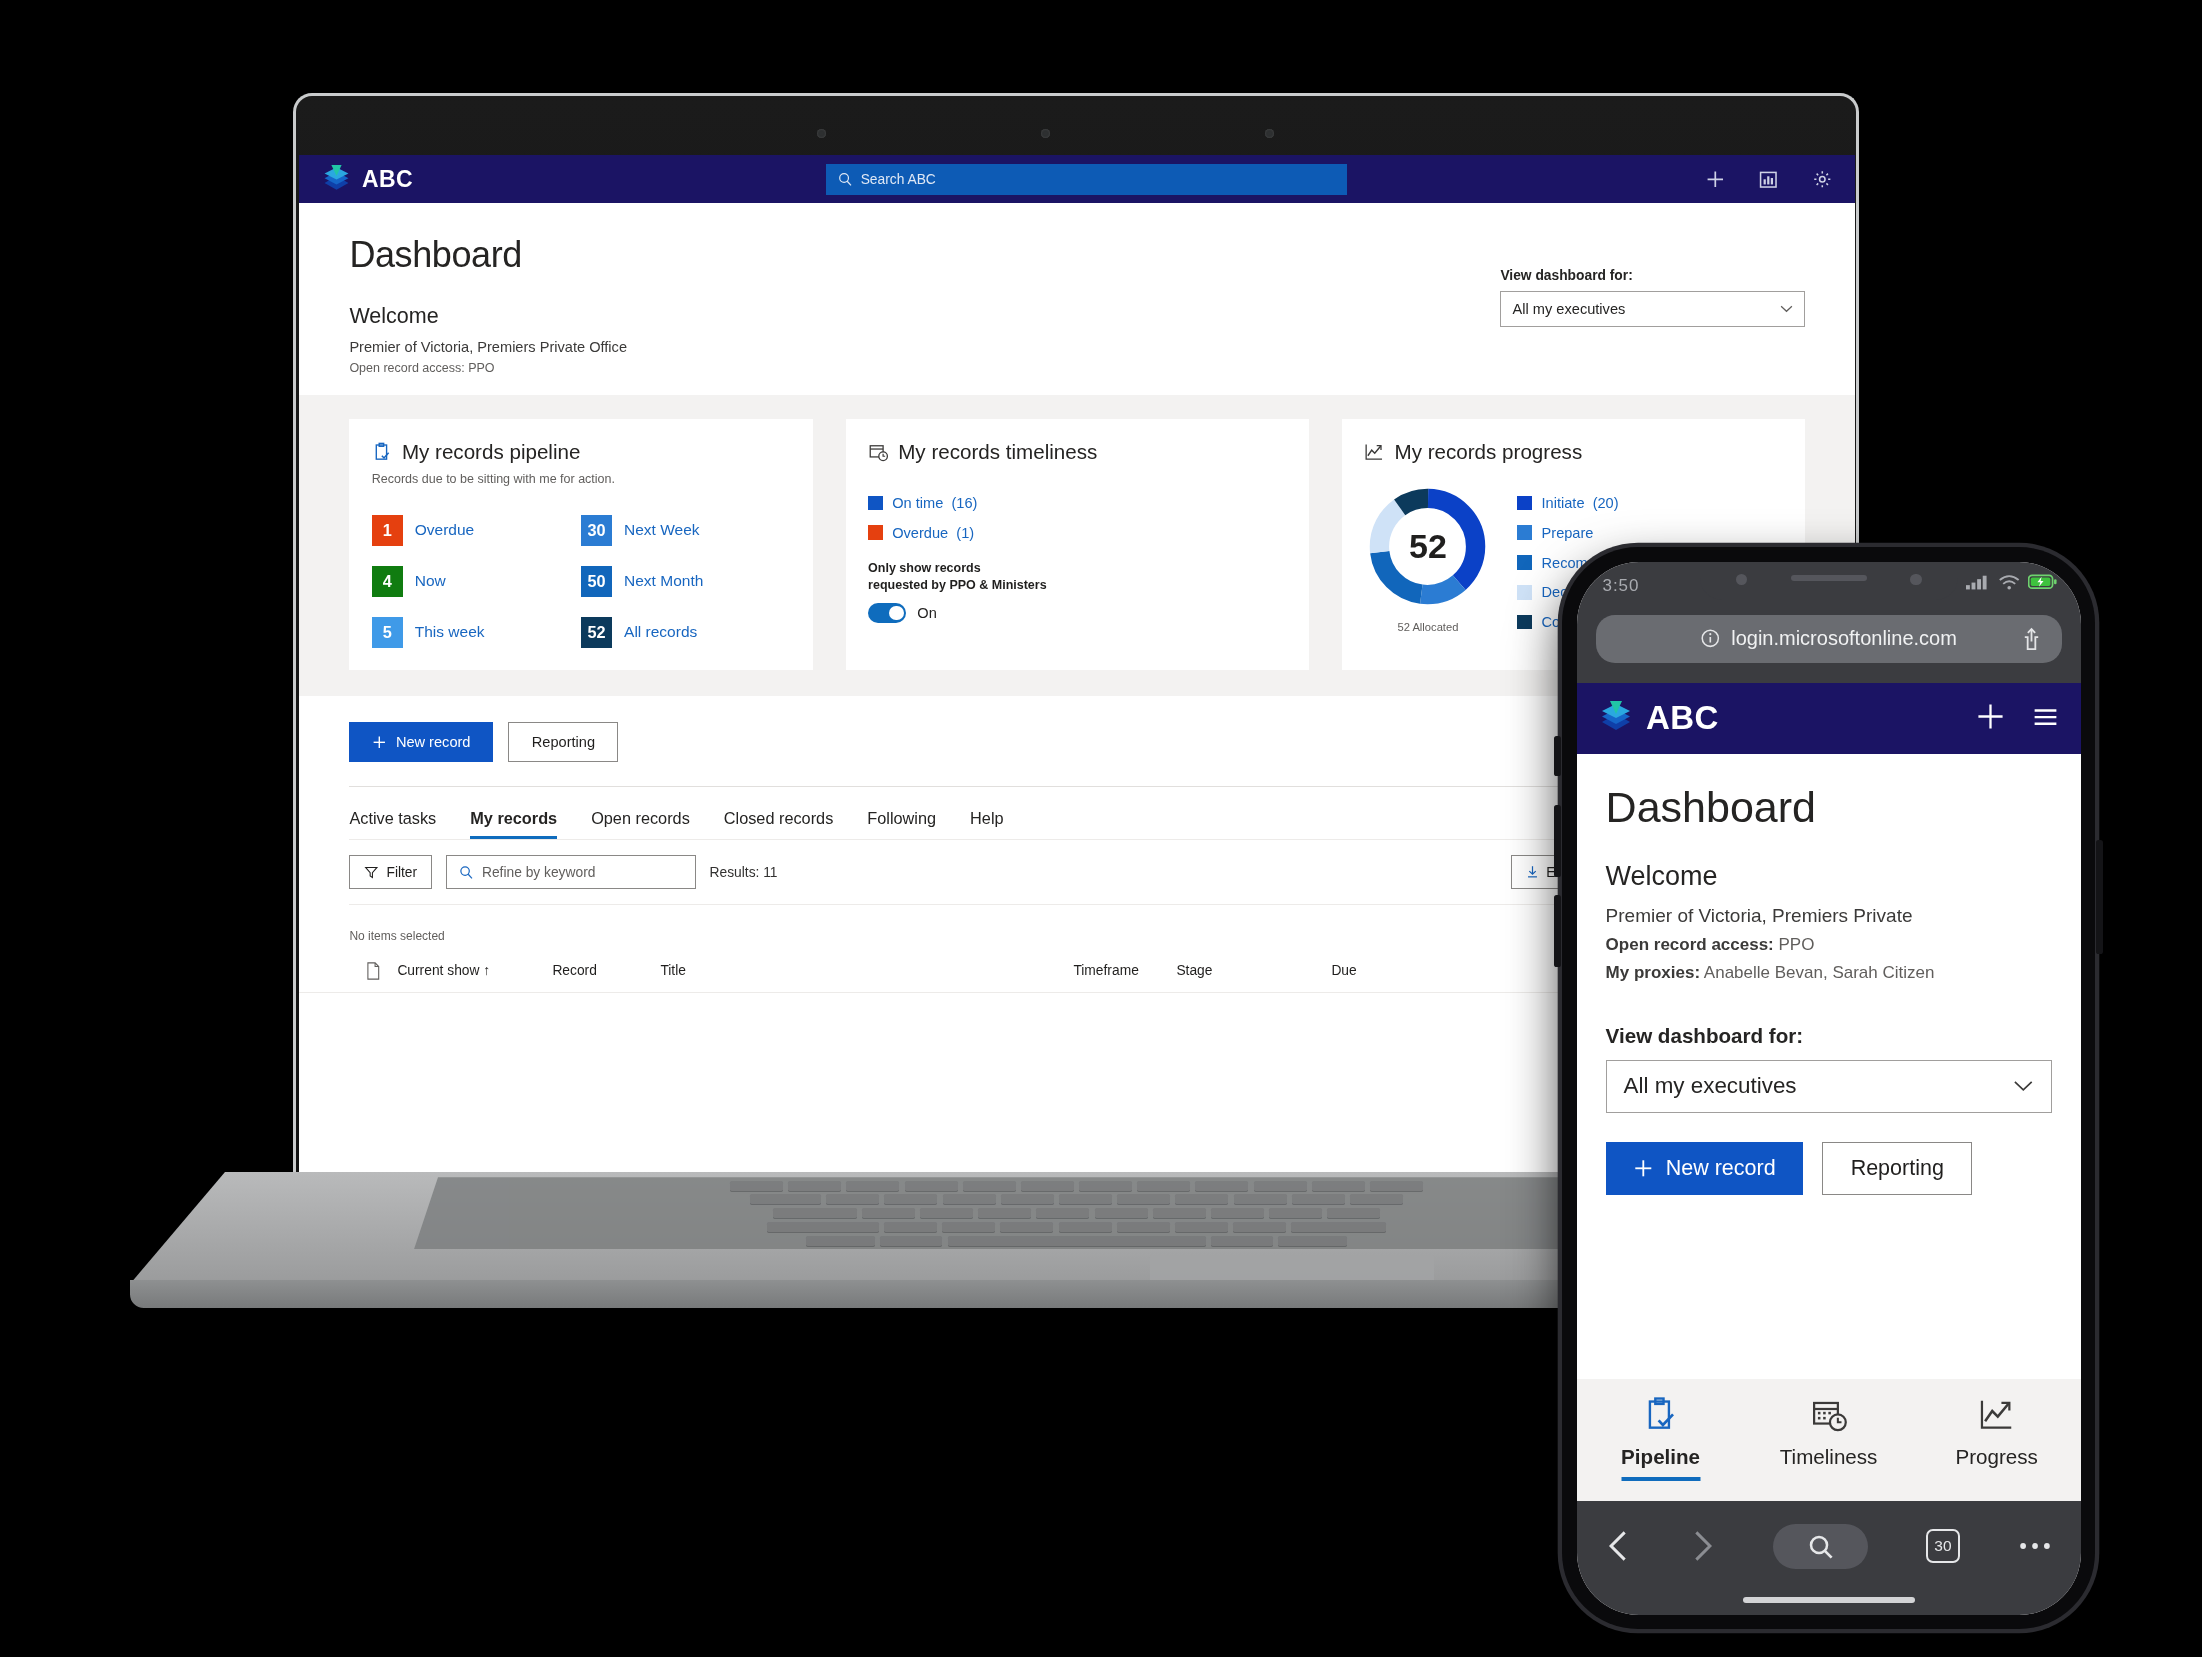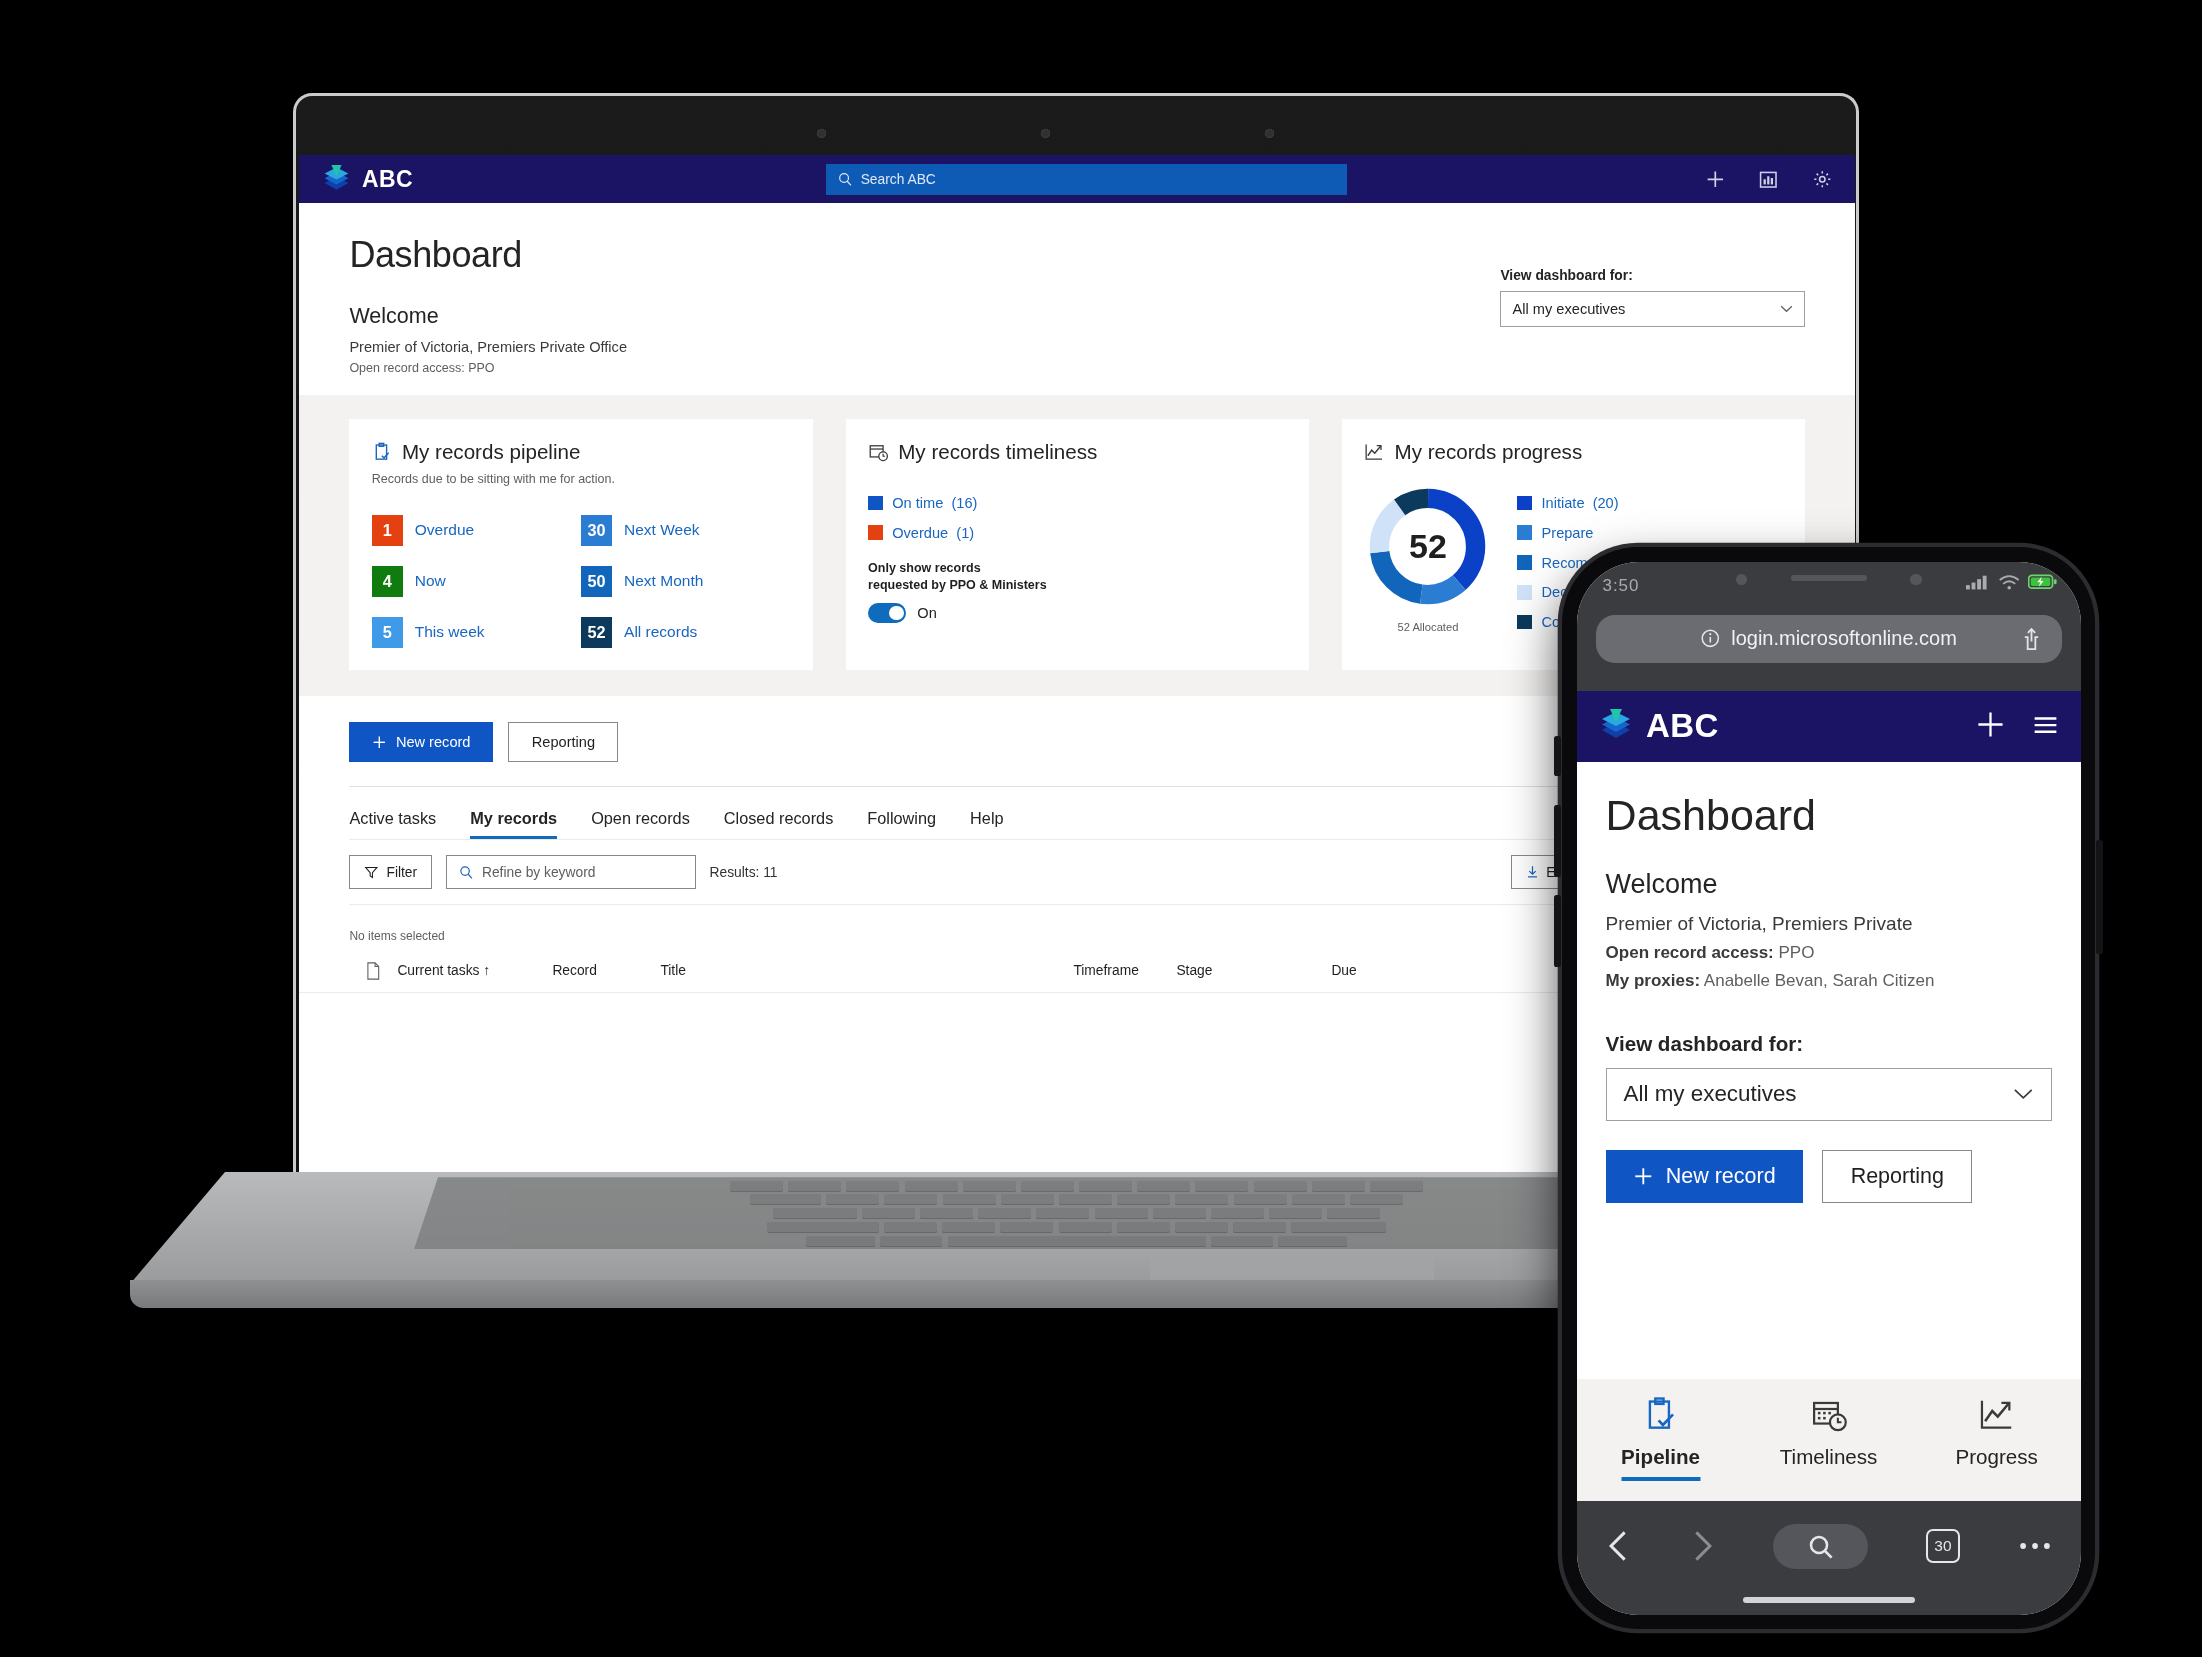--- a/index.html
+++ b/index.html
@@ -180,21 +180,21 @@
   }
   .notch .speaker { position: absolute; left: 50%; transform: translateX(-50%); top: 13px; width: 76px; height: 6.9px; border-radius: 3.4px; background: #55565c; }
   .notch .cam { position: absolute; top: 12px; width: 11.2px; height: 11.2px; border-radius: 50%; background: #55565c; }
 
   .ios-status {
     height: 53px; background: #3b3c40; position: relative; color: #a9abb0;
     font-size: 17px; display: flex; align-items: center; padding: 0 26px;
   }
   .ios-time { margin-top: -3.4px; letter-spacing: 0.9px; }
   .ios-right { position: absolute; right: 24px; top: 12px; display: flex; align-items: center; gap: 7.7px; }
-  .url-bar-wrap { background: #3b3c40; padding: 0 19px 28px 19px; }
+  .url-bar-wrap { background: #3b3c40; padding: 0 19px 20px 19px; }
   .url-bar {
     background: #6a6c71; border-radius: 19px; height: 48px;
     display: flex; align-items: center; justify-content: center; gap: 10.3px; position: relative;
   }
   .url-text { color: #f0f1f2; font-size: 20px; }
   .share-ico { position: absolute; right: 19px; top: 12px; }
 
   .m-header {
     height: 71px; background: #1b1464; display: flex; align-items: center;
     padding: 0 22.4px; position: relative;
@@ -514,21 +514,21 @@
           <div class="toolbar-rule"></div>
           <div class="sel-note">No items selected</div>
 
           <div class="table-head">
             <span style="width:48px;display:flex;justify-content:center">
               <svg width="14.6" height="18" viewBox="0 0 16 20">
                   <path d="M2 1h8l4 4v14H2z" fill="none" stroke="#605e5c" stroke-width="1.2"></path>
                   <polyline points="10,1 10,5 14,5" fill="none" stroke="#605e5c" stroke-width="1.2"></polyline>
                 </svg>
             </span>
-            <span class="th" style="width:155px"><span>Current tasks</span> <span>↑</span></span>
+            <span class="th" style="width:155px"><span>Current show</span> <span>↑</span></span>
             <span class="th" style="width:108px">Record</span>
             <span class="th" style="width:413px">Title</span>
             <span class="th" style="width:103px">Timeframe</span>
             <span class="th" style="width:155px">Stage</span>
             <span class="th">Due</span>
           </div>
         </div>
       </div>
     </div>
 

